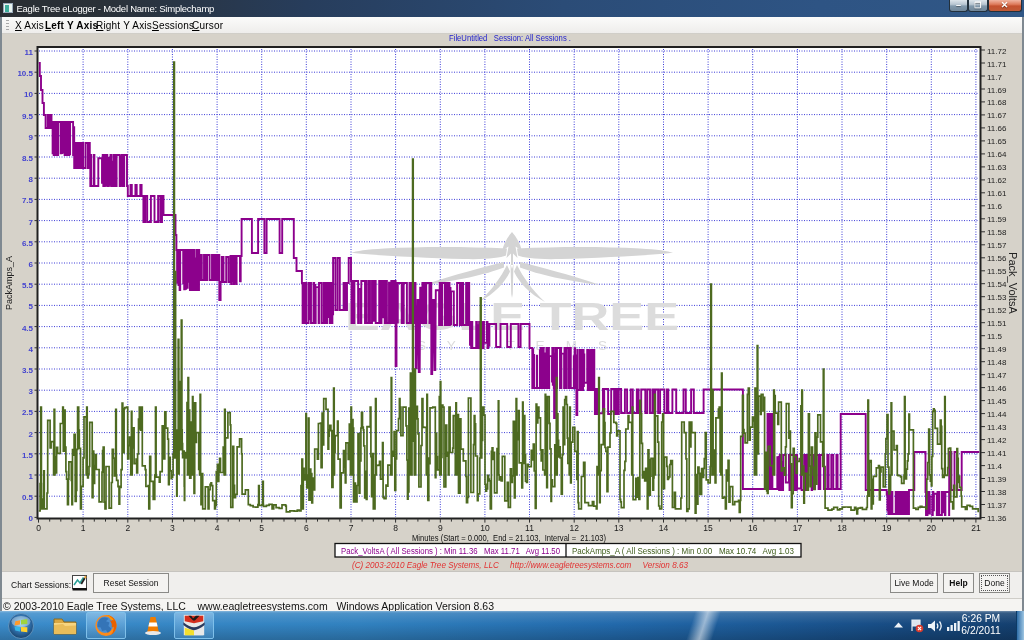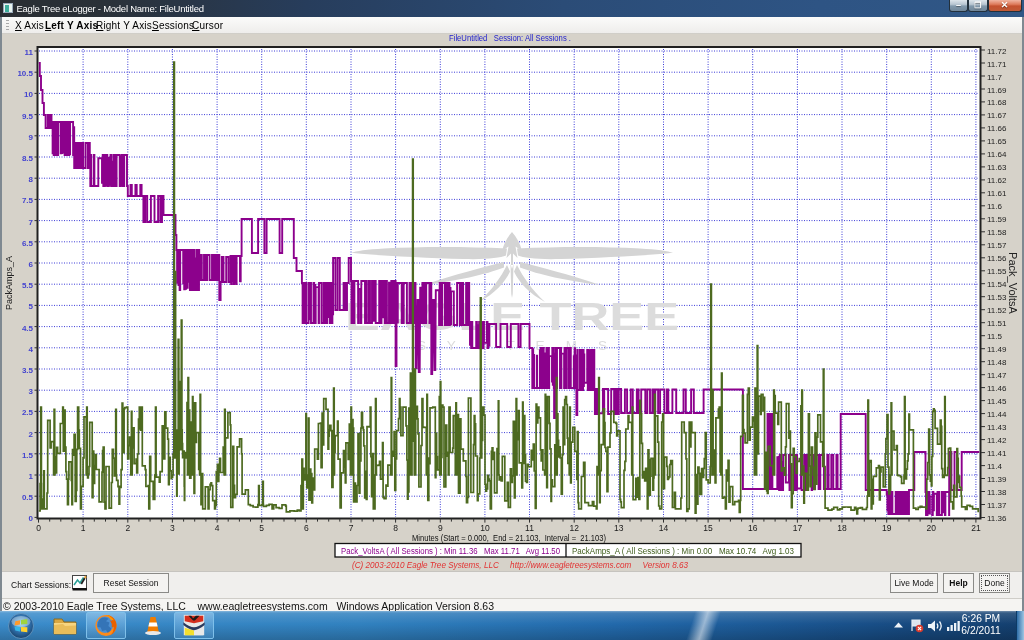--- a/index.html
+++ b/index.html
@@ -50,21 +50,21 @@
     background:linear-gradient(rgba(180,220,250,.45),rgba(90,160,215,.35));border-radius:2px;box-sizing:border-box;}
   #clock{left:952px;top:613px;width:58px;color:#fff;font-size:10.3px;text-align:center;line-height:11.5px;}
   #showdesk{right:0;top:611px;width:7px;height:29px;background:linear-gradient(90deg,#2e6da8,#9fc6e2);border-left:1px solid #0c3a66;}
 </style>
 </head>
 <body>
 <div class="abs" id="titlebar">
   <div class="abs" id="appico">
       <i></i>
     </div>
-  <div class="abs tx">Eagle Tree eLogger - Model Name: FileUntitled</div>
+  <div class="abs tx">Eagle Tree eLogger - Model Name: Simplechamp</div>
 </div>
 <div class="abs wbtn" style="left:949px;width:19px;">
     <span>–</span>
   </div>
 <div class="abs wbtn" style="left:968px;width:19.6px;">
     <span style="font-size:8px;">❐</span>
   </div>
 <div class="abs wbtn" id="btnclose" style="left:987.6px;width:34px;">
     <span>✕</span>
   </div>

